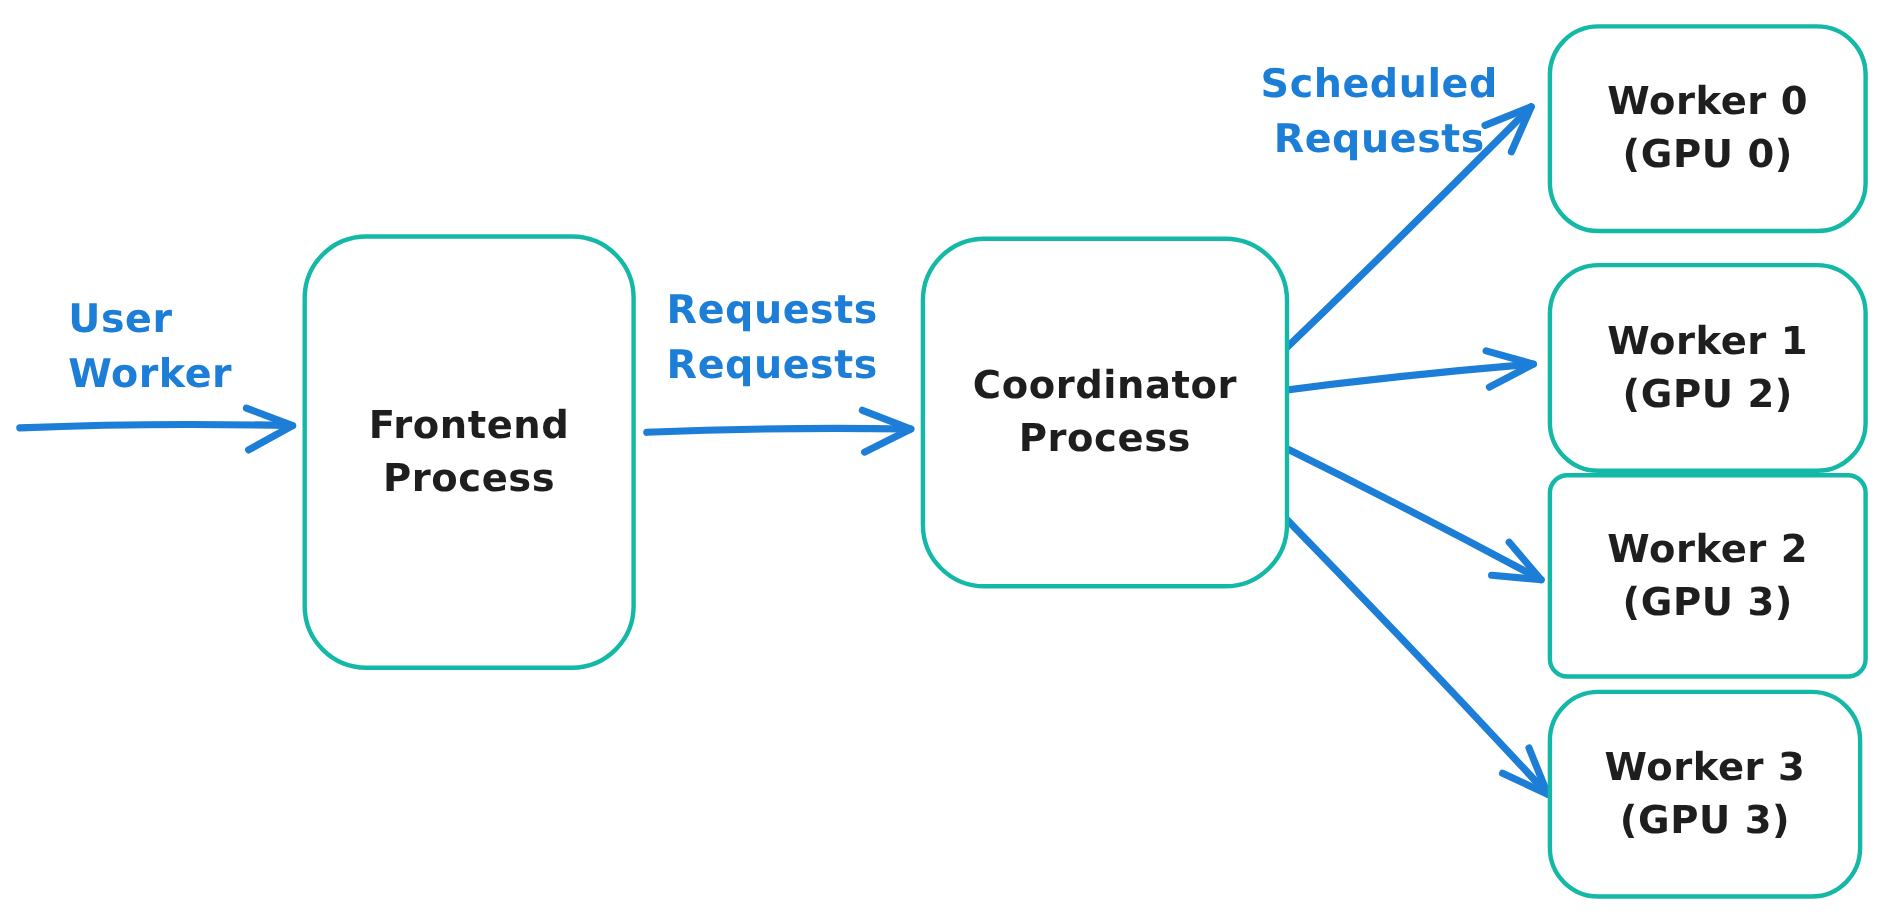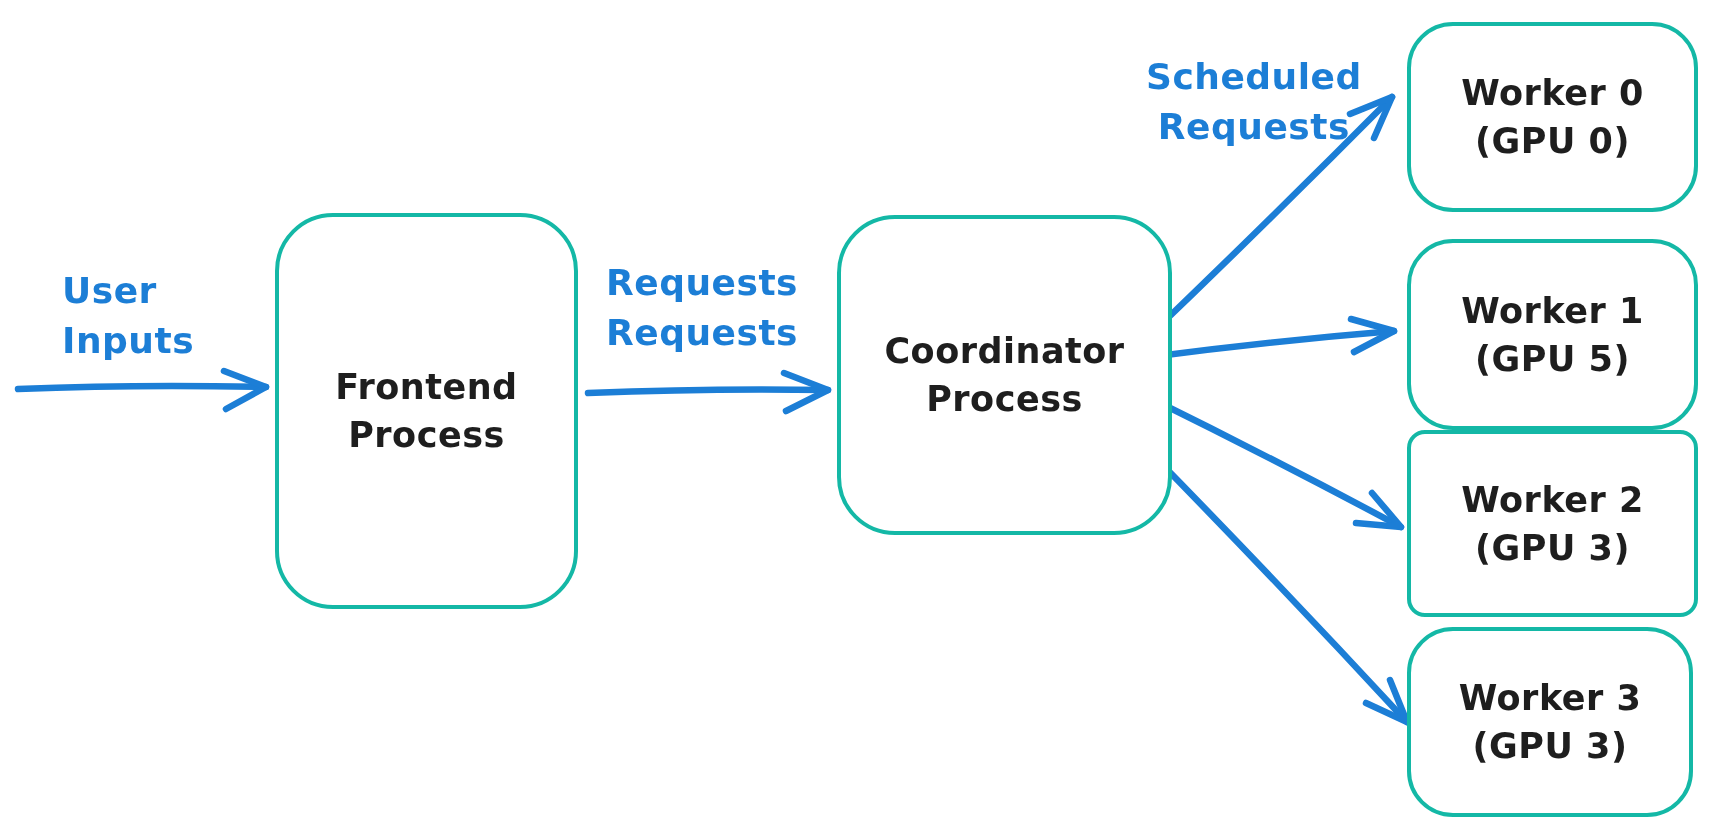--- a/index.html
+++ b/index.html
@@ -116,36 +116,36 @@
     <span>Process</span>
   </div>
 
   <div class="node worker" id="node-worker-0">
     <span>Worker 0</span>
     <span>(GPU 0)</span>
   </div>
 
   <div class="node worker" id="node-worker-1">
     <span>Worker 1</span>
-    <span>(GPU 5)</span>
+    <span>(GPU 2)</span>
   </div>
 
   <div class="node worker" id="node-worker-2">
     <span>Worker 2</span>
     <span>(GPU 3)</span>
   </div>
 
   <div class="node worker" id="node-worker-3">
     <span>Worker 3</span>
     <span>(GPU 3)</span>
   </div>
 
   <div class="edge-label" id="label-user-inputs">
     <div>User</div>
-    <div>Inputs</div>
+    <div>Worker</div>
   </div>
 
   <div class="edge-label" id="label-processed-requests">
     <div>Requests</div>
     <div>Requests</div>
   </div>
 
   <div class="edge-label" id="label-scheduled-requests">
     <div>Scheduled</div>
     <div>Requests</div>

